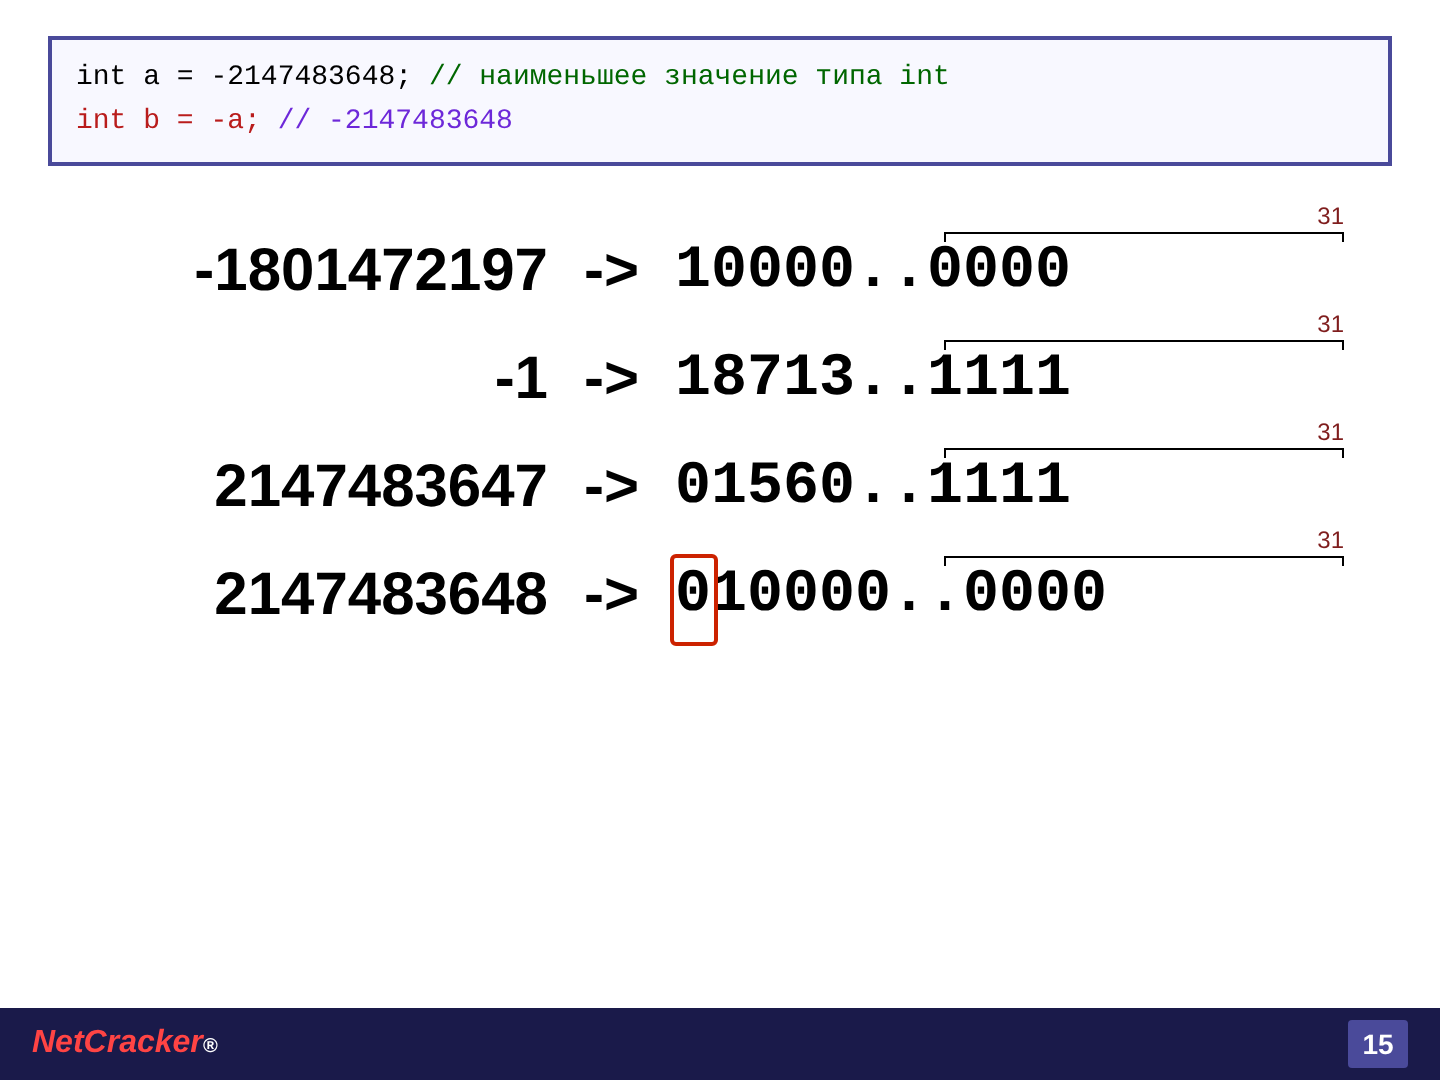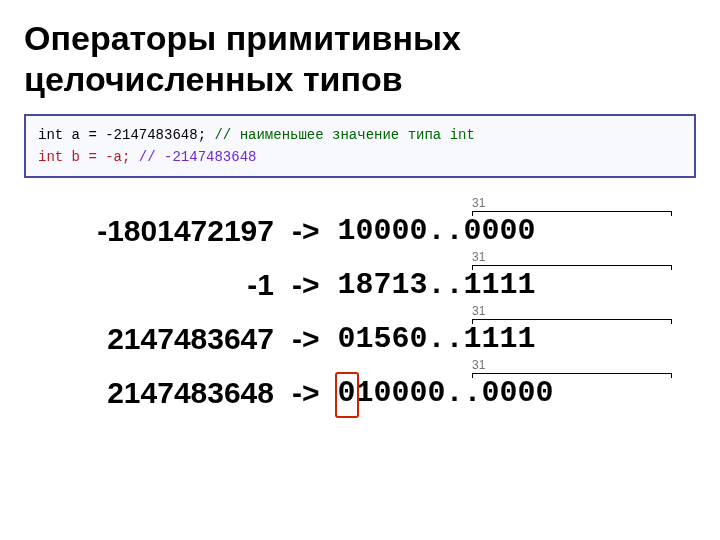--- a/index.html
+++ b/index.html
@@ -93,22 +93,22 @@
       margin-bottom: -2px;
     }
 
     .entry-bracket-inner {
       display: inline-block;
       position: relative;
     }
 
     .entry-bracket-num {
       font-size: 12px;
-      color: #737373;
-      text-align: left;
+      color: #7f1d1d;
+      text-align: right;
     }
 
     .entry-bracket-line {
       border-top: 1.5px solid #000;
       border-left: 1.5px solid #000;
       border-right: 1.5px solid #000;
       height: 5px;
       margin-top: 1px;
     }
 
@@ -152,21 +152,20 @@
       height: calc(100% + 8px);
       border: 2px solid #cc2200;
       border-radius: 3px;
     }
   </style>
 </head>
 <body>
 
 <div class="slide">
 
-  <div class="title">Операторы примитивных целочисленных типов</div>
 
   <div class="code-box">
     <span style="display:block; font-family:Liberation Mono, monospace; font-size:14px;"><span style="color:#000;">int a = -2147483648; </span><span style="color:#006600;">// наименьшее значение типа int</span></span>
     <span style="display:block; font-family:'Courier New',Courier,monospace; font-size:14px;"><span style="color:#b91c1c;">int b = -a;         </span><span style="color:#6d28d9;">// -2147483648</span></span>
   </div>
 
   <div class="rows-container">
 
     <div class="entry">
       <div class="entry-bracket-row">
@@ -221,14 +220,20 @@
         <div class="entry-num">2147483648</div>
         <div class="entry-arrow">-&gt;</div>
         <div class="entry-binary" style="position:relative;">
           <span class="overflow-cross" style="font-size:30px; font-weight:bold; font-family:'Courier New',Courier,monospace;">0</span><span style="font-size:30px; font-weight:bold; font-family:'Courier New',Courier,monospace;">10000..0000</span>
         </div>
       </div>
     </div>
 
   </div>
 
+  <div class="bottom-bar">
+    <div class="netcracker-logo">
+      <span>Net</span><span style="color:#ff4444;">Cracker</span><span style="font-size:10px; color:#ffffff;">®</span>
+    </div>
+    <div class="slide-number">15</div>
+  </div>
 
 </div>
 
 </body></html>

